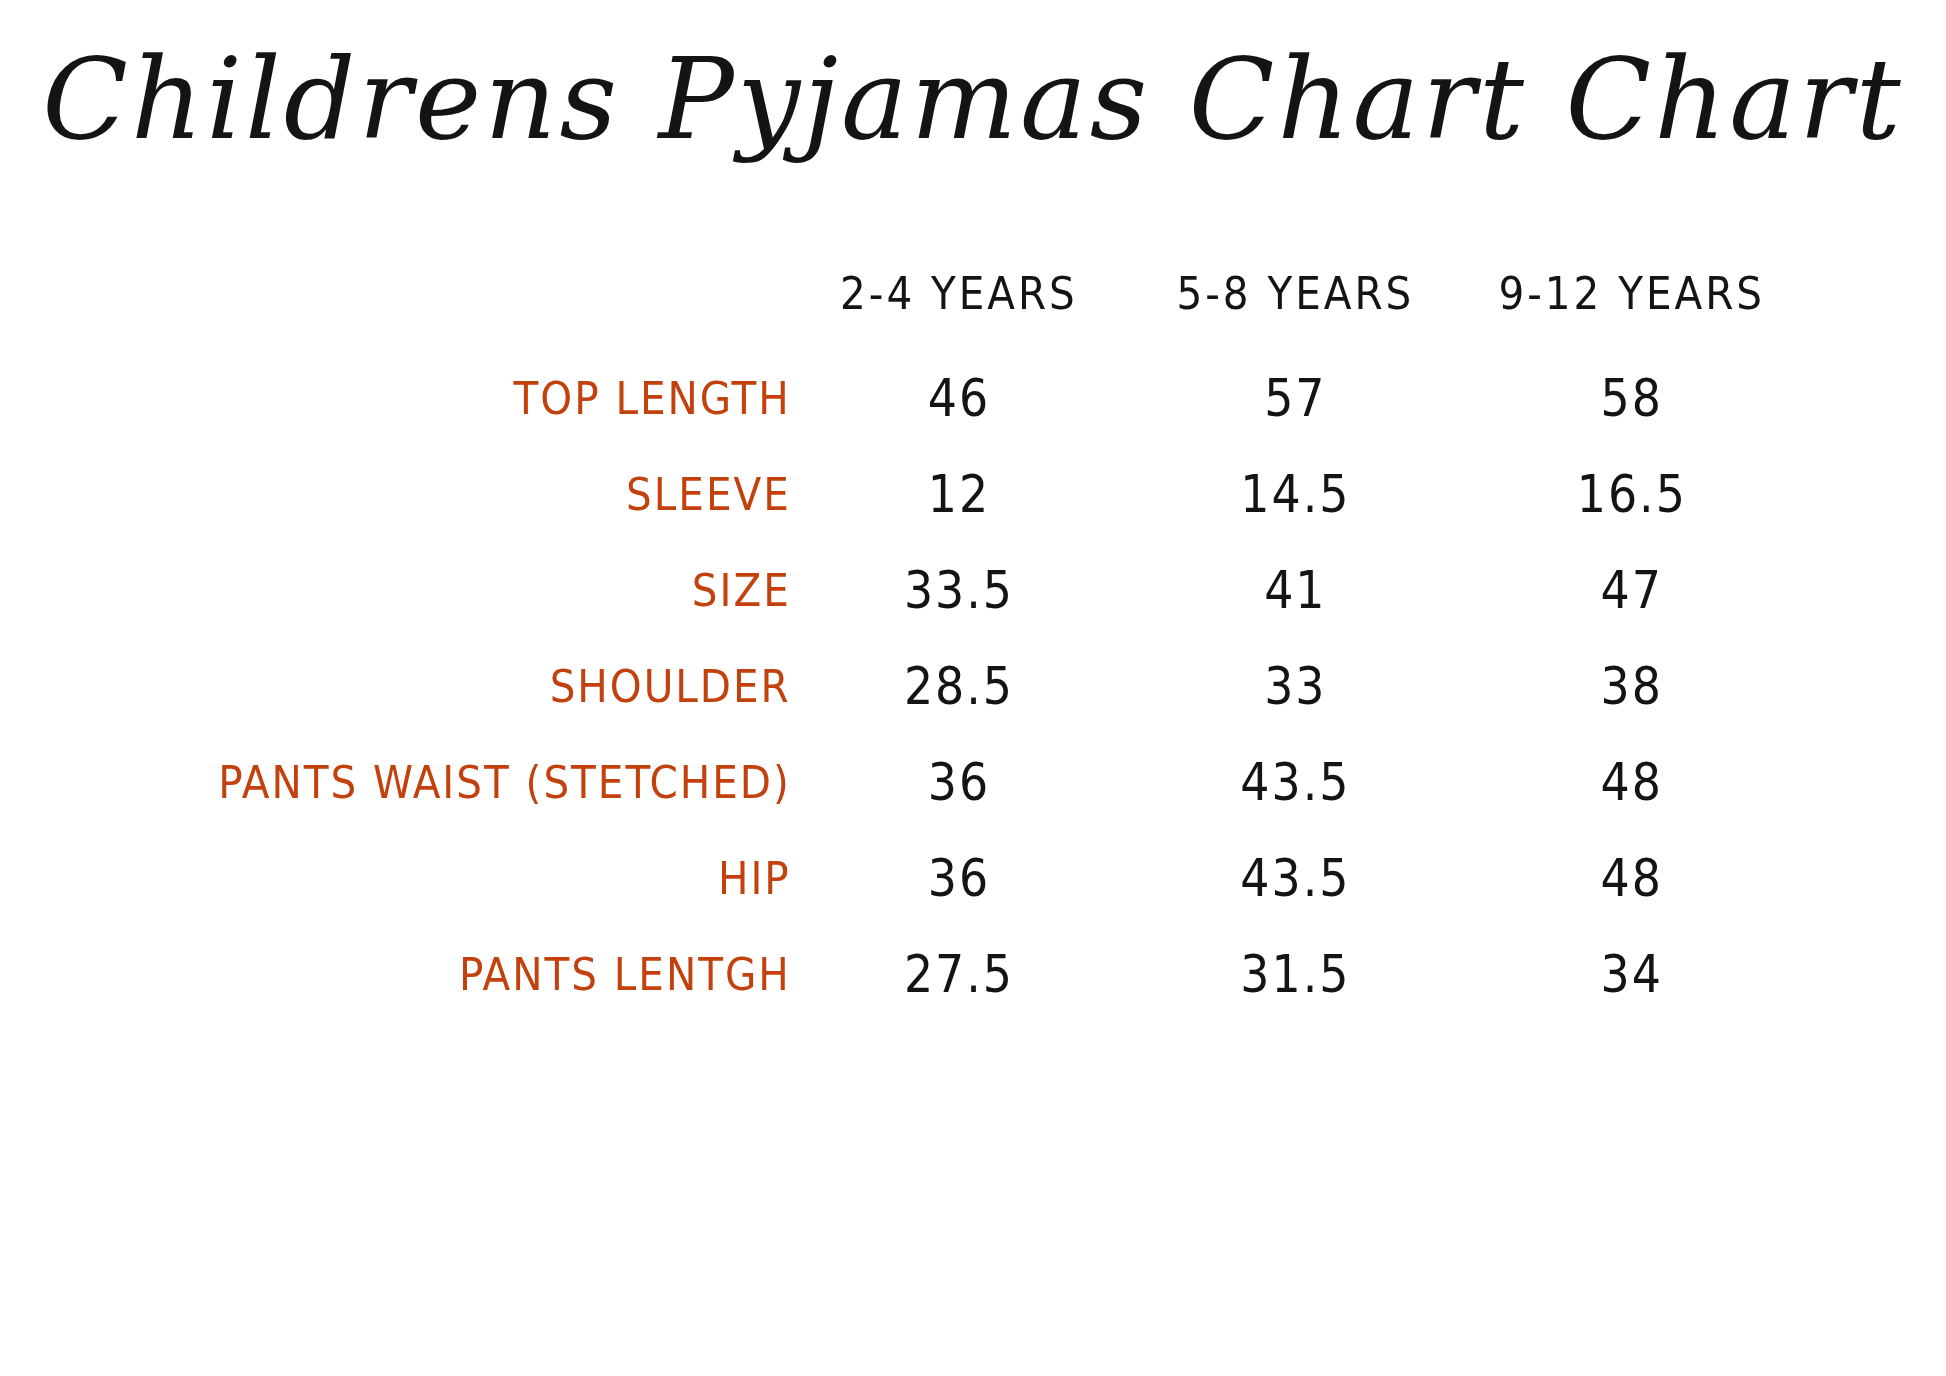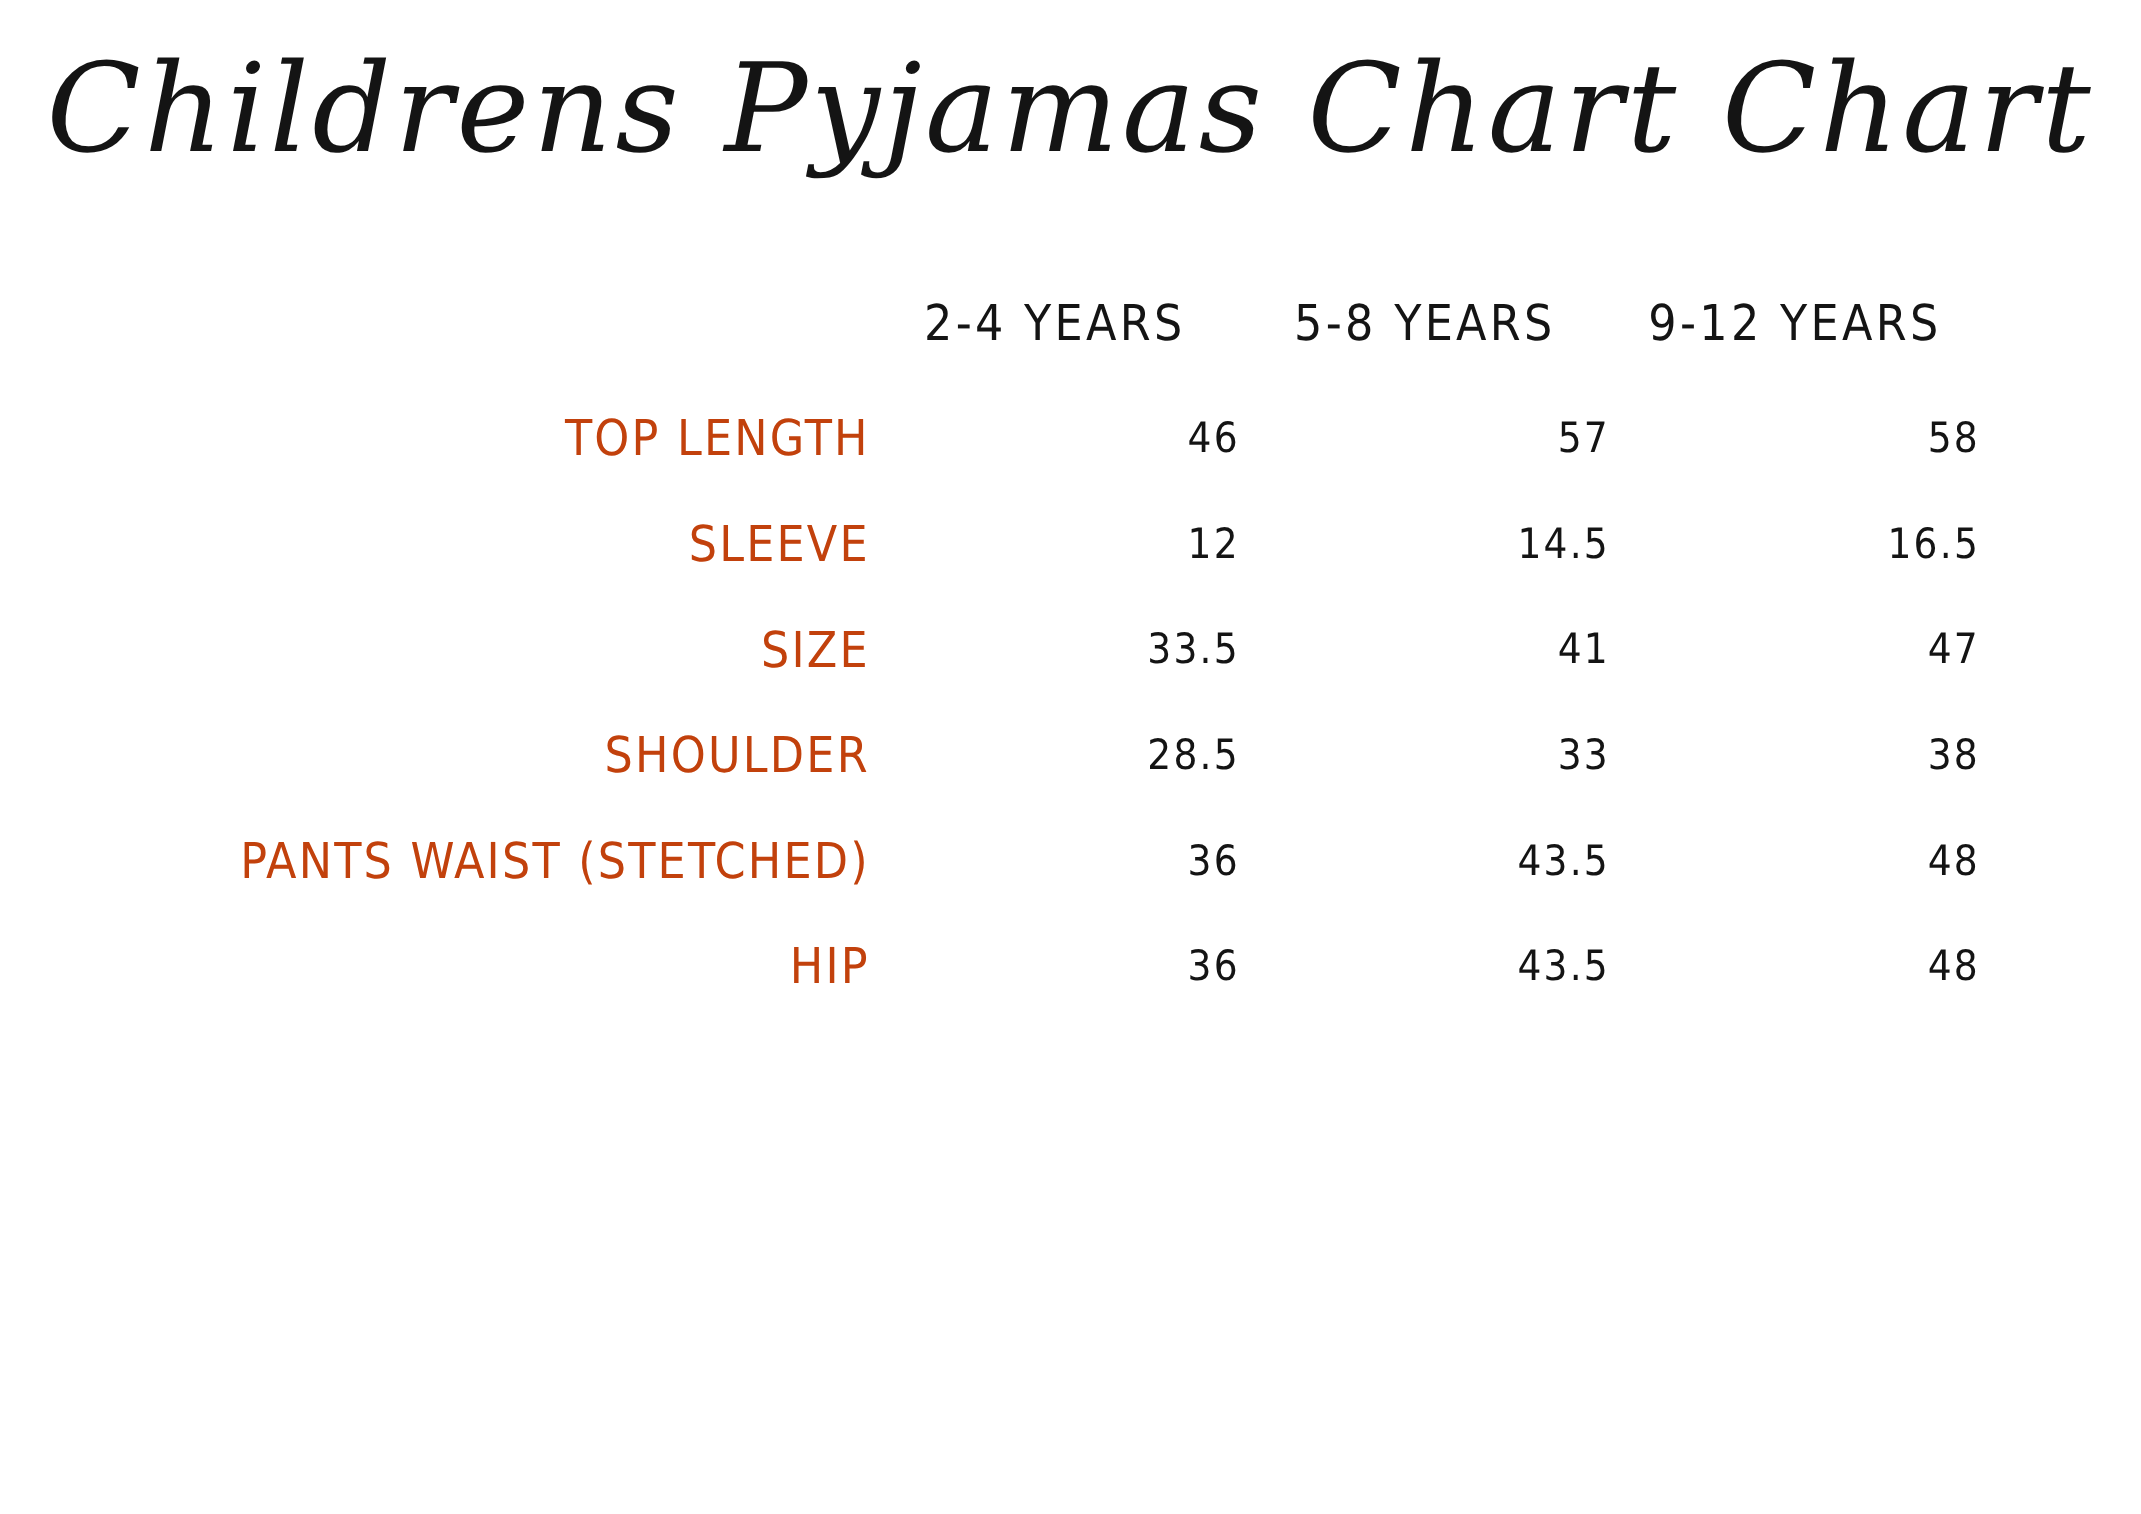--- a/index.html
+++ b/index.html
@@ -67,22 +67,22 @@
 
   .row-label {
     text-align: right;
     padding-right: 40px;
     font-size: 45px;
     letter-spacing: 2px;
     color: #c2410c;
     white-space: nowrap;
   }
   .row-val {
-    text-align: right;
-    font-size: 38px;
+    text-align: center;
+    font-size: 51px;
     letter-spacing: 2px;
     color: #141414;
     white-space: nowrap;
   }
   .data-row td { height: 96px; }
 </style>
 </head>
 <body>
 
 <div class="page">
@@ -133,16 +133,22 @@
         <td class="row-val">36</td>
         <td class="row-val">43.5</td>
         <td class="row-val">48</td>
       </tr>
       <tr class="data-row">
         <td class="row-label">HIP</td>
         <td class="row-val">36</td>
         <td class="row-val">43.5</td>
         <td class="row-val">48</td>
       </tr>
+      <tr class="data-row">
+        <td class="row-label">PANTS LENTGH</td>
+        <td class="row-val">27.5</td>
+        <td class="row-val">31.5</td>
+        <td class="row-val">34</td>
+      </tr>
     </tbody>
   </table>
 
 </div>
 
 </body></html>

